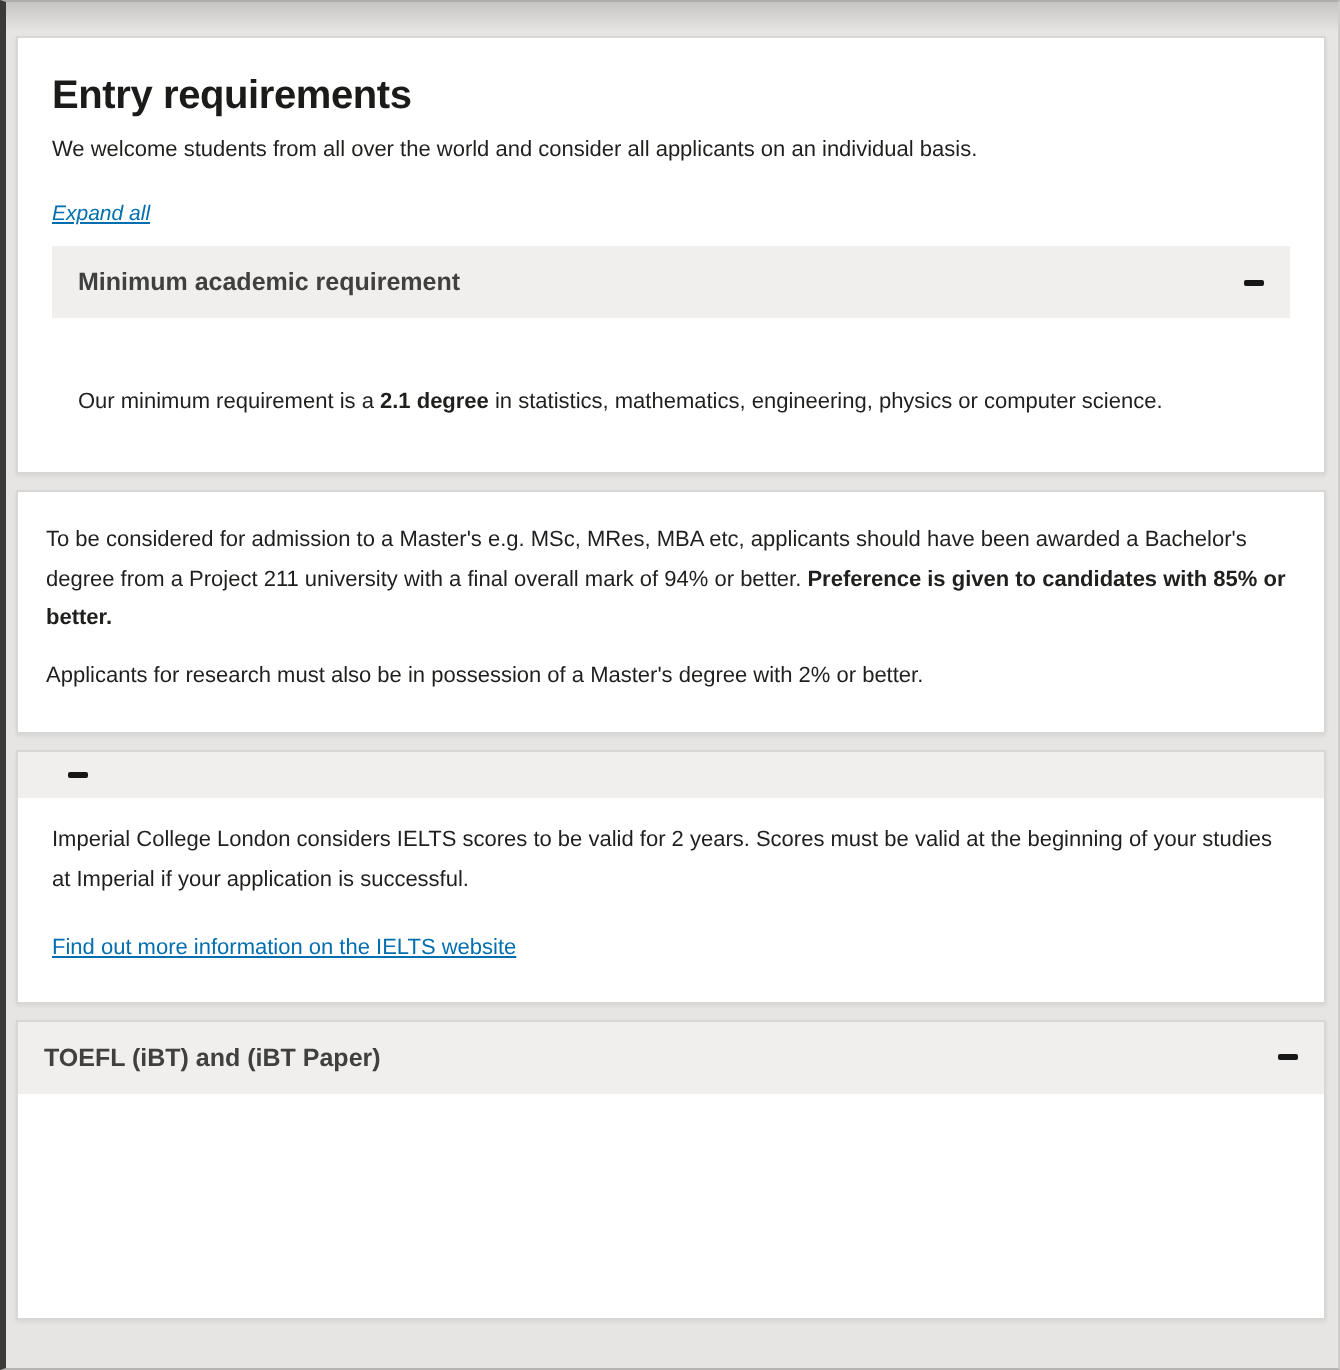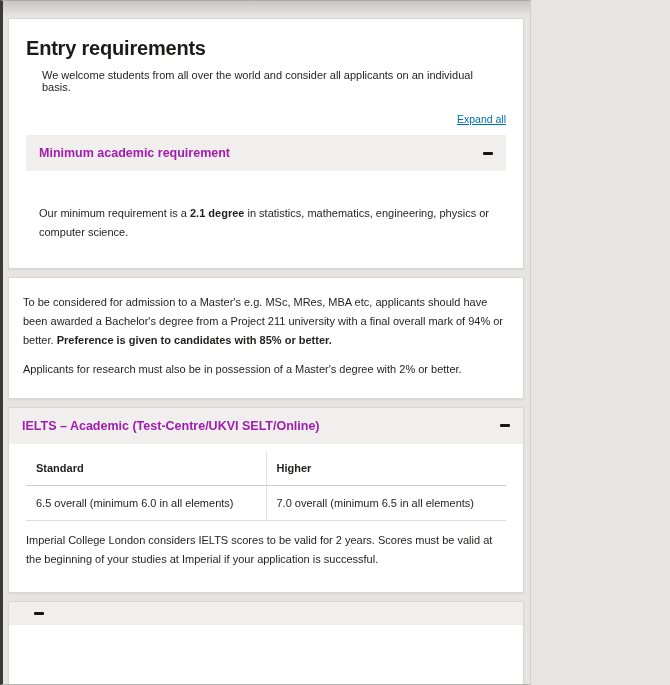--- a/index.html
+++ b/index.html
@@ -4,48 +4,48 @@
 <style>
   * { box-sizing: border-box; }
   html,body { margin:0; padding:0; }
   body {
     font-family:"Liberation Sans", sans-serif;
     color:#1f1f1d;
     background:#e6e5e3;
   }
   .screen {
     position:relative;
-    width:531px; height:685px;
+    width:670px; height:685px;
     overflow:hidden;
     background:linear-gradient(180deg,#c6c5c3 0,#e6e5e3 15px,#e6e5e3 100%);
     border-left:3px solid #3a3a3a;
     border-top:1px solid #aeadab;
     border-bottom:1px solid #b5b4b2;
     border-right:1px solid #cfcecc;
   }
   .card {
     background:#fff;
     border:1px solid #d8d7d5;
     margin:0 6px 8px 5px;
     box-shadow:0 1px 2px rgba(0,0,0,0.07);
   }
   .card--first { margin-top:17px; padding:8px 17px 12px; }
 
   .h1 { font-size:20px; font-weight:700; color:#1b1b19; margin:10px 0 9px; letter-spacing:-0.2px; }
-  .intro { font-size:11px; margin:0 16px 15px; }
-  .expand-row { text-align:right; margin:16px 0 8px; }
+  .intro { font-size:11px; margin:0 0 15px; }
+  .expand-row { text-align:left; margin:16px 0 8px;font-style:italic; }
   a.link { color:#006EAF; text-decoration:underline; font-size:10.5px; cursor:pointer; }
 
   .acc-header {
     background:#f0efed;
     display:flex; align-items:center; justify-content:space-between;
     padding:10px 13px;
     cursor:pointer;
   }
-  .acc-header .ttl { font-size:12.5px; font-weight:700; color:#a21caf; line-height:16px; }
+  .acc-header .ttl { font-size:12.5px; font-weight:700; color:#404040; line-height:16px; }
   .minus { width:10px; height:3px; background:#161616; border-radius:1px; flex:0 0 auto; margin-left:12px; }
 
   .card--first .acc-body { padding:23px 13px 3px; }
   .acc-body p, .sect-body p { font-size:11px; line-height:1.75; margin:10px 0; }
   .sect-body { padding:5px 14px 8px; }
   .sect-body--table { padding:2px 17px 13px; }
 
   b.inline-bold { font-weight:700; }
 
   table.score-table { width:100%; border-collapse:collapse; font-size:11px; margin:5px 0 0; table-layout:fixed; }
@@ -87,43 +87,32 @@
 
   <div class="card">
     <div class="sect-body">
       <p><span>To be considered for admission to a Master's e.g. MSc, MRes, MBA etc, applicants should have been awarded a Bachelor's degree from a Project 211 university with a final overall mark of 94% or better. </span><b class="inline-bold">Preference is given to candidates with 85% or better.</b></p>
       <p>Applicants for research must also be in possession of a Master's degree with 2% or better.</p>
     </div>
   </div>
 
   <div class="card">
     <div class="acc-header">
-      <span class="ttl">IELTS – Academic (Test-Centre/UKVI SELT/Online)</span>
       <span class="minus"></span>
     </div>
     <div class="sect-body sect-body--table">
-      <table class="score-table">
-        <thead>
-          <tr>
-            <th>Standard</th>
-            <th>Higher</th>
-          </tr>
-        </thead>
-        <tbody>
-          <tr>
-            <td>6.5 overall (minimum 6.0 in all elements)</td>
-            <td>7.0 overall (minimum 6.5 in all elements)</td>
-          </tr>
-        </tbody>
-      </table>
       <p class="para">Imperial College London considers IELTS scores to be valid for 2 years. Scores must be valid at the beginning of your studies at Imperial if your application is successful.</p>
+      <div class="link-row">
+        <a class="link">Find out more information on the IELTS website</a>
+      </div>
     </div>
   </div>
 
   <div class="card card--toefl">
     <div class="acc-header">
+      <span class="ttl">TOEFL (iBT) and (iBT Paper)</span>
       <span class="minus"></span>
     </div>
 
   </div>
 
   <div class="artifact"></div>
 </div>
 
 </body></html>

